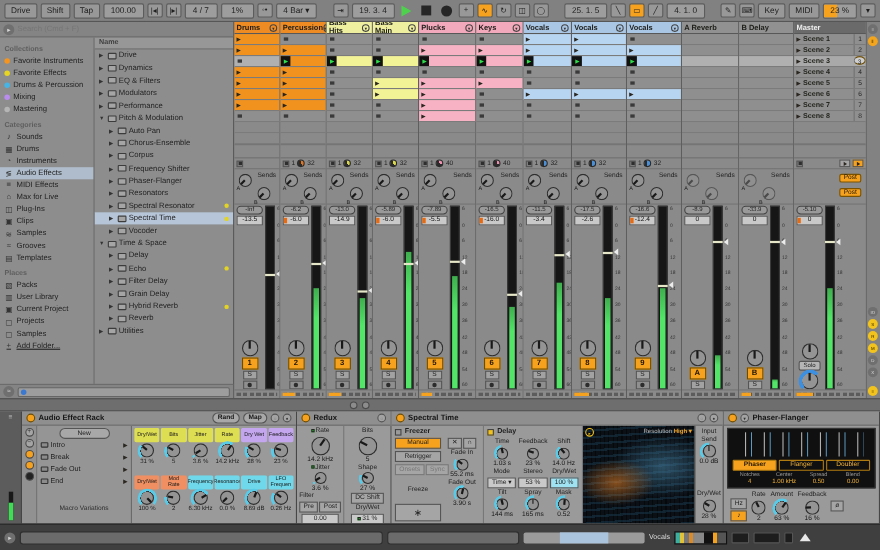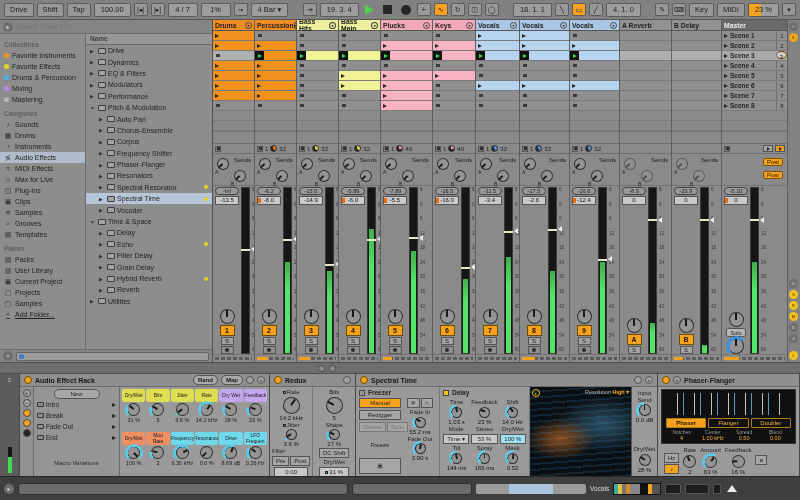--- a/index.html
+++ b/index.html
@@ -229,21 +229,21 @@
     <span class="tb-field">19. 3. 4</span>
     <span class="play-tri"></span>
     <span class="stop-sq"></span>
     <span class="rec-ci"></span>
     <span class="tb-ico">+</span>
     <span class="tb-ico orange">∿</span>
     <span class="tb-ico">↻</span>
     <span class="tb-ico">◫</span>
     <span class="tb-ico">◯</span>
     <span class="sp"></span>
-    <span class="tb-field">18. 1. 1</span>
+    <span class="tb-field">25. 1. 5</span>
     <span class="tb-ico">╲</span>
     <span class="tb-ico orange">▭</span>
     <span class="tb-ico">╱</span>
     <span class="tb-field">4. 1. 0</span>
     <span class="sp"></span>
     <span class="tb-ico">✎</span>
     <span class="tb-ico">⌨</span>
     <span class="tb-btn">Key</span>
     <span class="tb-btn">MIDI</span>
     <span class="tb-field cpu"><i></i><b>23 %</b></span>

